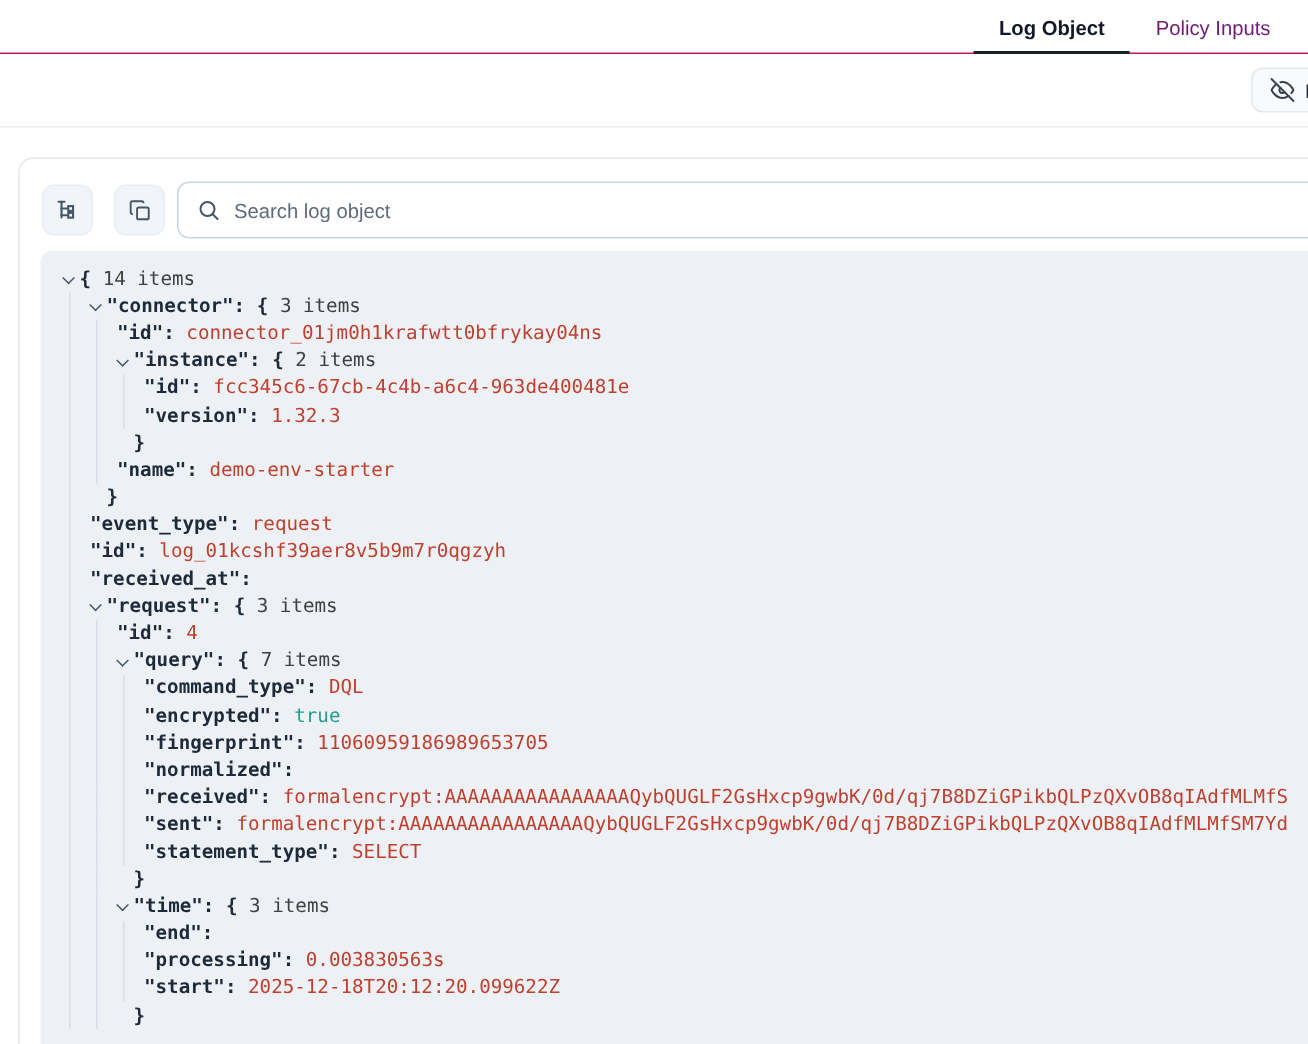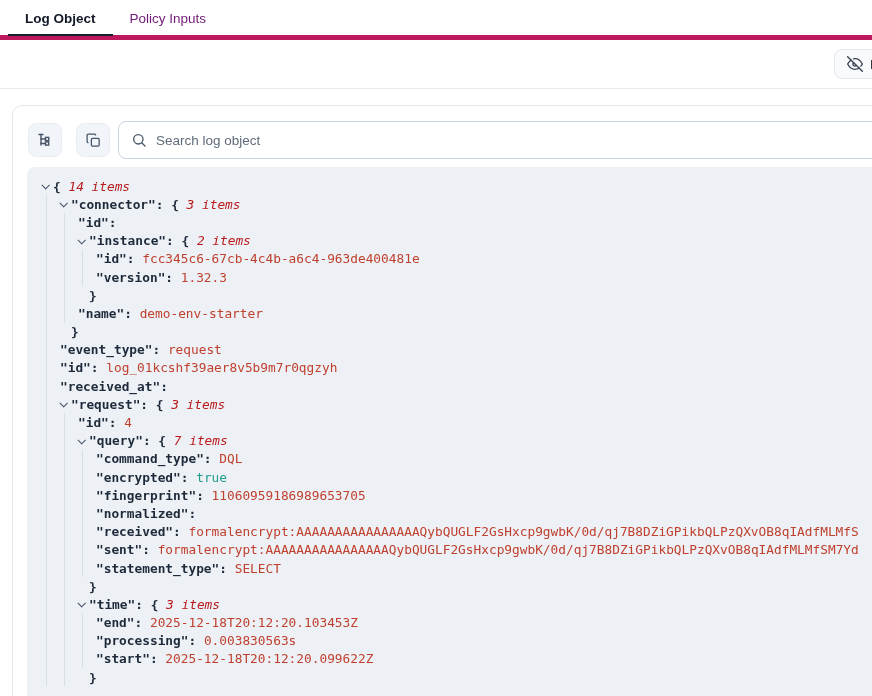--- a/index.html
+++ b/index.html
@@ -1,20 +1,20 @@
 <!DOCTYPE html>
 <html style="--panel-bg: #edf1f6; --key-color: #1e2a3a; --value-color: #c0402e; --bool-color: #209d8e;"><head>
 <meta charset="utf-8">
 <style>
   * { box-sizing: border-box; margin: 0; padding: 0; }
   html, body { width: 872px; height: 696px; overflow: hidden; background: #fff;
     font-family: "Liberation Sans", sans-serif; }
 
   
-  .tabbar { display: flex; border-bottom: 5px solid #be185d; padding: 0 8px; background: #fff; }
+  .tabbar { display: flex; border-bottom: 1px solid #be185d; padding: 0 8px; background: #fff; justify-content: flex-end; }
   .tab { padding: 11px 17px 8px; font-size: 13.5px; border-bottom: 2.5px solid transparent;
     margin-bottom: -1px; cursor: pointer; }
   .tab.active { color: #111827; font-weight: 700; border-bottom-color: #16212e; }
   .tab.inactive { color: #701a75; font-weight: 500; }
 
   
   .actionrow { position: relative; height: 49px; border-bottom: 1px solid #e7ebf0; background: #fff; }
   .pill-btn { position: absolute; left: 834px; top: 9px; height: 30px; display: flex;
     align-items: center; gap: 7px; padding: 0 12px; background: #f9fafc;
     border: 1px solid #e3e7ee; border-radius: 8px; font-size: 13px; color: #1f2937;
@@ -40,21 +40,21 @@
   .json-line { height: 18.2px; display: flex; align-items: center; white-space: pre;
     font-family: "DejaVu Sans Mono", monospace; font-size: 12.8px; }
   .guide { flex: none; margin-left: 4px; width: 14px; height: 18.2px;
     border-left: 1px solid #d8dee8; }
   .chev { flex: none; width: 11px; display: flex; align-items: center; cursor: pointer; }
   .chev::before { content: ''; width: 5px; height: 5px; border-right: 1.6px solid #44546a;
     border-bottom: 1.6px solid #44546a; transform: rotate(45deg) translateY(-1px); display: inline-block; }
   .chev-space { flex: none; width: 11px; }
   .jk { color: var(--key-color, #1e2a3a); font-weight: 600; }
   .jb { color: var(--key-color, #1e2a3a); font-weight: 600; }
-  .jc { color: #b91c1c; font-style: italic; }
+  .jc { color: #404040; }
   .vs { color: var(--value-color, #c0402e); }
   .vb { color: var(--bool-color, #209d8e); }
 
   svg { display: block; }
 </style>
 </head>
 <body>
 
 <div class="tabbar">
   <div class="tab active">Log Object</div>
@@ -105,21 +105,21 @@
         </svg>
       </span>
       <input type="text" placeholder="Search log object" style="">
     </div>
   </div>
 
   <div class="json-panel">
     <div id="json-tree">
         <div class="json-line"><span class="chev"></span><span class="jb">{ </span><span class="jc">14 items</span></div>
         <div class="json-line"><span class="guide"></span><span class="chev"></span><span class="jk">"connector": </span><span class="jb">{ </span><span class="jc">3 items</span></div>
-        <div class="json-line"><span class="guide"></span><span class="guide"></span><span class="jk">"id": </span></div>
+        <div class="json-line"><span class="guide"></span><span class="guide"></span><span class="jk">"id": </span><span class="vs">connector_01jm0h1krafwtt0bfrykay04ns</span></div>
         <div class="json-line"><span class="guide"></span><span class="guide"></span><span class="chev"></span><span class="jk">"instance": </span><span class="jb">{ </span><span class="jc">2 items</span></div>
         <div class="json-line"><span class="guide"></span><span class="guide"></span><span class="guide"></span><span class="jk">"id": </span><span class="vs">fcc345c6-67cb-4c4b-a6c4-963de400481e</span></div>
         <div class="json-line"><span class="guide"></span><span class="guide"></span><span class="guide"></span><span class="jk">"version": </span><span class="vs">1.32.3</span></div>
         <div class="json-line"><span class="guide"></span><span class="guide"></span><span class="chev-space"></span><span class="jb">}</span></div>
         <div class="json-line"><span class="guide"></span><span class="guide"></span><span class="jk">"name": </span><span class="vs">demo-env-starter</span></div>
         <div class="json-line"><span class="guide"></span><span class="chev-space"></span><span class="jb">}</span></div>
         <div class="json-line"><span class="guide"></span><span class="jk">"event_type": </span><span class="vs">request</span></div>
         <div class="json-line"><span class="guide"></span><span class="jk">"id": </span><span class="vs">log_01kcshf39aer8v5b9m7r0qgzyh</span></div>
         <div class="json-line"><span class="guide"></span><span class="jk">"received_at": </span></div>
         <div class="json-line"><span class="guide"></span><span class="chev"></span><span class="jk">"request": </span><span class="jb">{ </span><span class="jc">3 items</span></div>
@@ -127,19 +127,19 @@
         <div class="json-line"><span class="guide"></span><span class="guide"></span><span class="chev"></span><span class="jk">"query": </span><span class="jb">{ </span><span class="jc">7 items</span></div>
         <div class="json-line"><span class="guide"></span><span class="guide"></span><span class="guide"></span><span class="jk">"command_type": </span><span class="vs">DQL</span></div>
         <div class="json-line"><span class="guide"></span><span class="guide"></span><span class="guide"></span><span class="jk">"encrypted": </span><span class="vb">true</span></div>
         <div class="json-line"><span class="guide"></span><span class="guide"></span><span class="guide"></span><span class="jk">"fingerprint": </span><span class="vs">11060959186989653705</span></div>
         <div class="json-line"><span class="guide"></span><span class="guide"></span><span class="guide"></span><span class="jk">"normalized": </span></div>
         <div class="json-line"><span class="guide"></span><span class="guide"></span><span class="guide"></span><span class="jk">"received": </span><span class="vs">formalencrypt:AAAAAAAAAAAAAAAAQybQUGLF2GsHxcp9gwbK/0d/qj7B8DZiGPikbQLPzQXvOB8qIAdfMLMfS</span></div>
         <div class="json-line"><span class="guide"></span><span class="guide"></span><span class="guide"></span><span class="jk">"sent": </span><span class="vs">formalencrypt:AAAAAAAAAAAAAAAAQybQUGLF2GsHxcp9gwbK/0d/qj7B8DZiGPikbQLPzQXvOB8qIAdfMLMfSM7Yd</span></div>
         <div class="json-line"><span class="guide"></span><span class="guide"></span><span class="guide"></span><span class="jk">"statement_type": </span><span class="vs">SELECT</span></div>
         <div class="json-line"><span class="guide"></span><span class="guide"></span><span class="chev-space"></span><span class="jb">}</span></div>
         <div class="json-line"><span class="guide"></span><span class="guide"></span><span class="chev"></span><span class="jk">"time": </span><span class="jb">{ </span><span class="jc">3 items</span></div>
-        <div class="json-line"><span class="guide"></span><span class="guide"></span><span class="guide"></span><span class="jk">"end": </span><span class="vs">2025-12-18T20:12:20.103453Z</span></div>
+        <div class="json-line"><span class="guide"></span><span class="guide"></span><span class="guide"></span><span class="jk">"end": </span></div>
         <div class="json-line"><span class="guide"></span><span class="guide"></span><span class="guide"></span><span class="jk">"processing": </span><span class="vs">0.003830563s</span></div>
         <div class="json-line"><span class="guide"></span><span class="guide"></span><span class="guide"></span><span class="jk">"start": </span><span class="vs">2025-12-18T20:12:20.099622Z</span></div>
         <div class="json-line"><span class="guide"></span><span class="guide"></span><span class="chev-space"></span><span class="jb">}</span></div>
       </div>
   </div>
 </div>
 
 </body></html>

